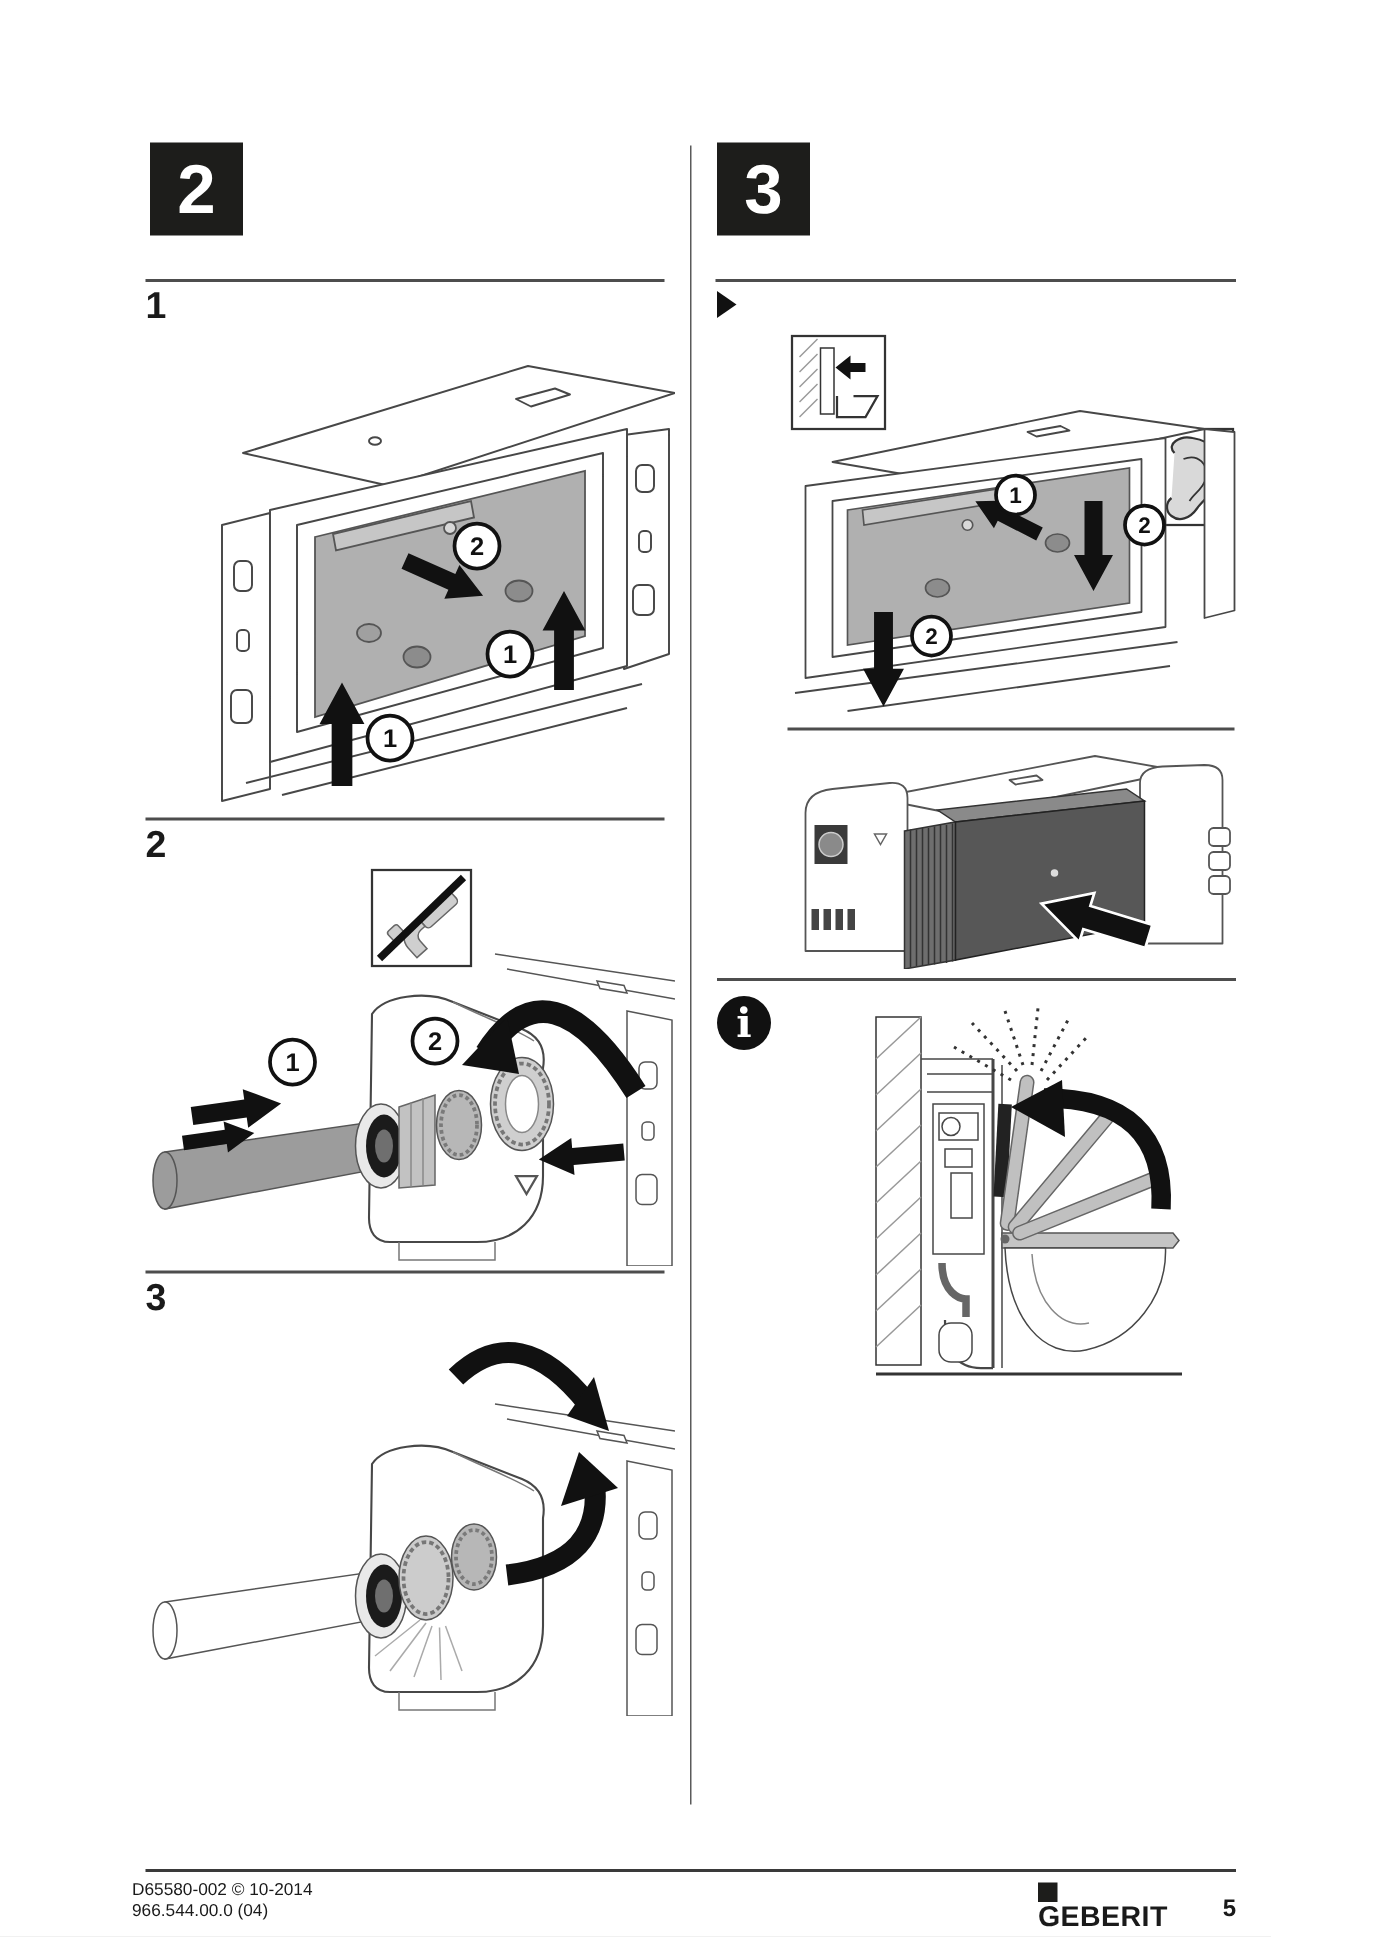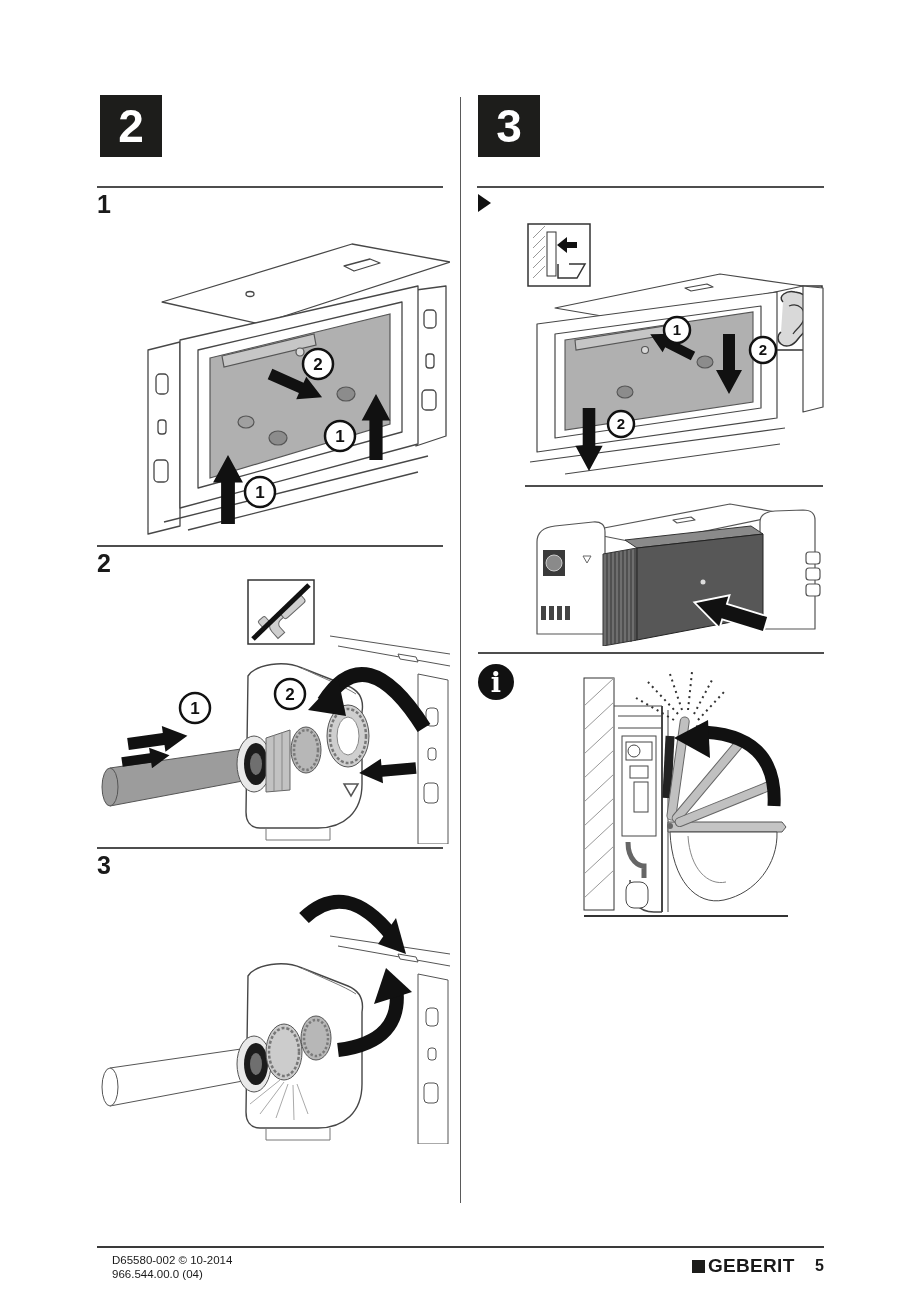--- a/index.html
+++ b/index.html
@@ -12,24 +12,24 @@
   .rule{position:absolute;height:2px;background:#4d4d4d;}
   .substep{position:absolute;font-size:25px;font-weight:bold;line-height:26px;}
   figure{margin:0;padding:0;position:absolute;}
   svg{display:block;}
   .marker{position:absolute;width:0;height:0;border-left:13px solid #111;
           border-top:9px solid transparent;border-bottom:9px solid transparent;}
   .info-icon{position:absolute;width:36px;height:36px;border-radius:50%;background:#111;
              color:#fff;display:flex;align-items:center;justify-content:center;
              font-family:"DejaVu Serif", serif;font-weight:bold;font-size:27px;line-height:1;}
   .footer-rule{position:absolute;left:97px;top:1246px;width:727px;height:2px;background:#3a3a3a;}
-  .footer-left{position:absolute;left:112px;top:1254px;font-size:11.5px;line-height:13.5px;color:#1a1a1a;}
+  .footer-left{position:absolute;left:88px;top:1254px;font-size:11.5px;line-height:13.5px;color:#1a1a1a;}
   .footer-right{position:absolute;left:692px;top:1255px;width:132px;display:flex;
                 align-items:center;justify-content:space-between;}
-  .brand{display:flex;align-items:center;font-weight:bold;font-size:19px;letter-spacing:.3px;}
+  .brand{display:flex;font-weight:bold;font-size:19px;letter-spacing:.3px;flex-direction:column;}
   .brand-square{width:13px;height:13px;background:#1d1d1b;margin-right:3px;}
   .page-num{font-size:16px;font-weight:bold;}
 </style>
 </head>
 <body>
 
 <div class="page">
 
   <svg width="0" height="0" style="position:absolute">
     <defs>

